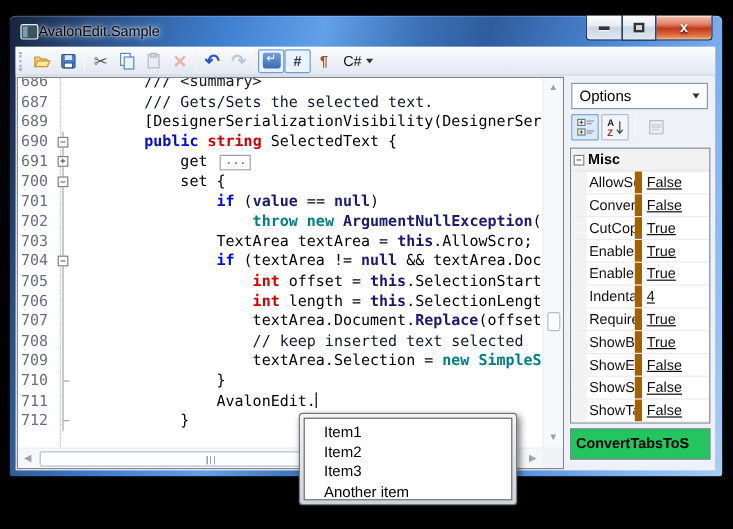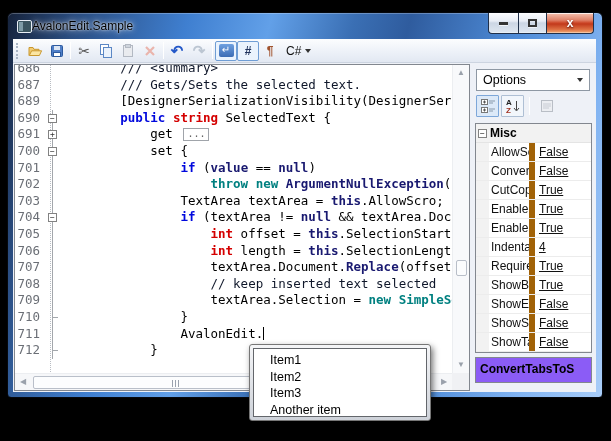--- a/index.html
+++ b/index.html
@@ -133,21 +133,21 @@
              margin:0 3px 0 2px; }
   #cat-label { font-weight:bold; color:#000;text-align:center; }
   .prow { height:19px; display:flex; align-items:center; border-bottom:1px solid #ececec; }
   .pind { width:13px; align-self:stretch; background:#f2f2f2; flex:none; }
   .pname { width:40px; flex:none; padding-left:2px; color:#111; white-space:nowrap;
            overflow:hidden; }
   .pval { flex:1; padding-left:4px; border-left:6px solid #a16207; color:#111;
           white-space:nowrap; overflow:hidden; align-self:stretch;
           display:flex; align-items:center;text-decoration:underline; }
   #pg-help { position:absolute; left:2px; top:293px; width:117px; height:26px;
-             background:#8b5cf6; border:1px solid #82878f; padding:4px 4px;
+             background:#22c55e; border:1px solid #82878f; padding:4px 4px;
              font-size:12px; font-weight:bold; white-space:nowrap; overflow:hidden; }
 
   
   #popup { position:absolute; left:249px; top:344px; width:182px; height:77px;
            border:1px solid #767676; border-radius:3px; padding:3px;
            background:linear-gradient(#f4f5f7,#ced2d9); z-index:50;
            box-shadow:2px 3px 6px rgba(0,0,0,.55); }
   #popup-list { width:100%; height:100%; background:#fff; border:1px solid #63666b;
                 padding-top:3px; }
   .ci { padding-left:16px; font-size:12.5px; line-height:16.5px; color:#000; }

